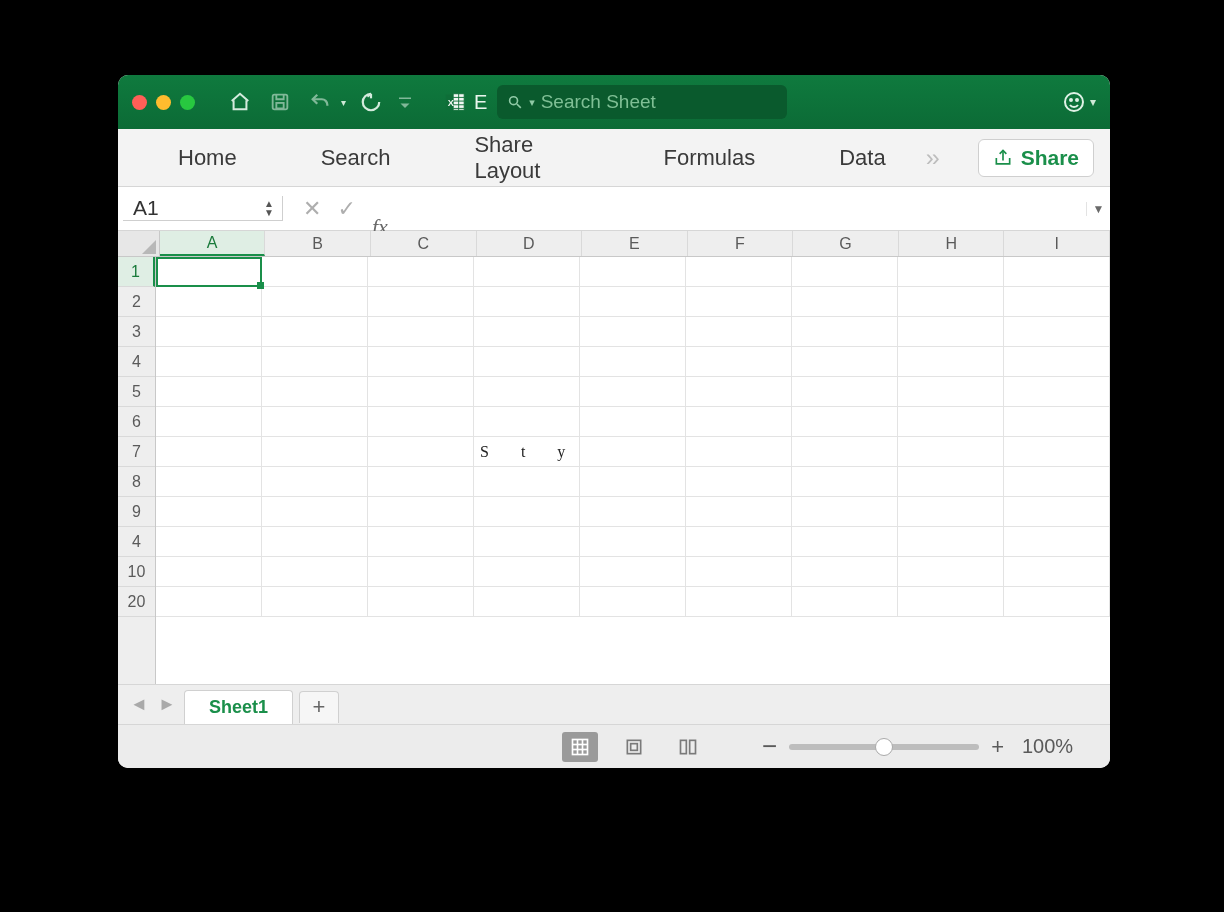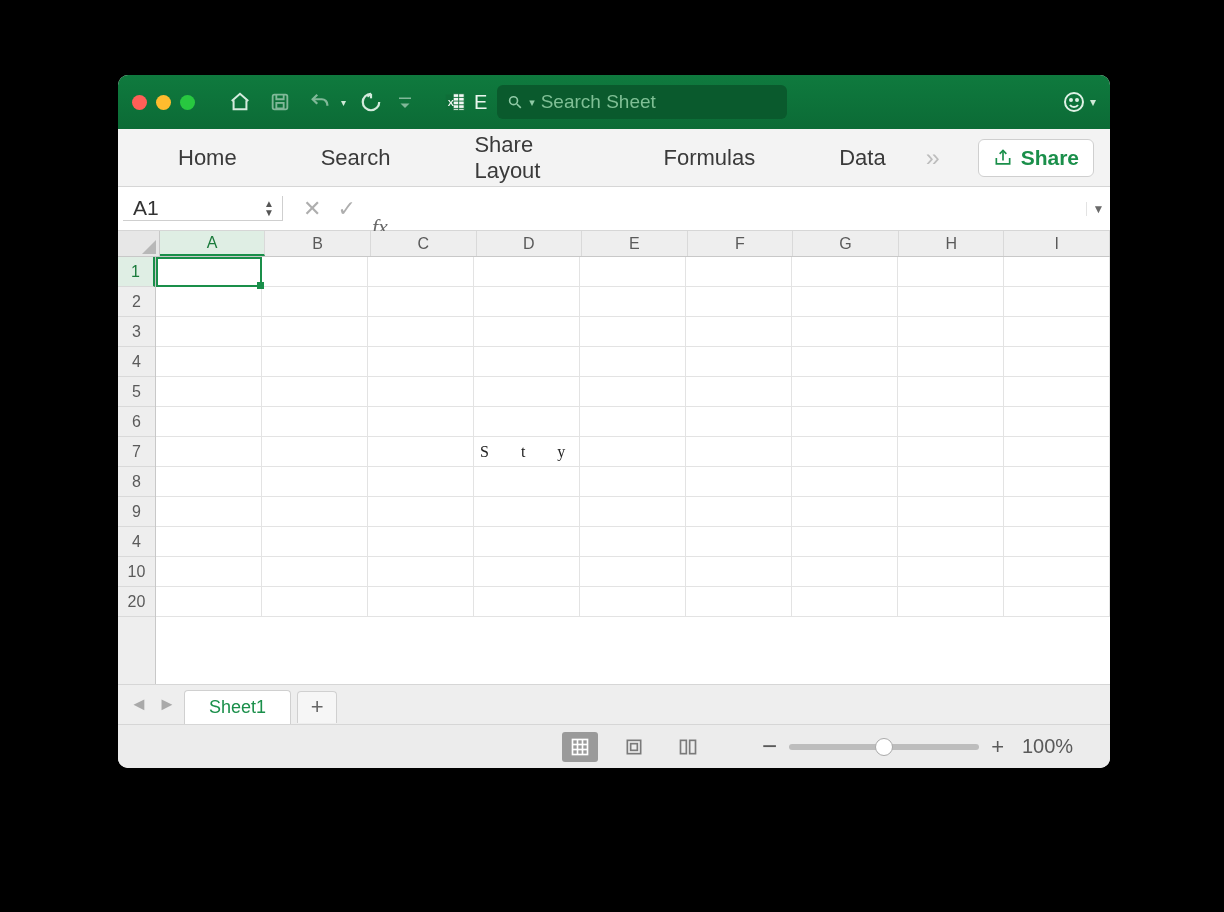--- a/index.html
+++ b/index.html
@@ -121,21 +121,21 @@
 
 .sheet-tabs {
   height:40px; background:#eeeeee; border-top:1px solid #d6d6d6;
   display:flex; align-items:center; padding:0 10px; gap:6px;
 }
 .nav-tri { width:22px; color:#a9a9a9; font-size:18px; display:flex; justify-content:center;}
 .sheet-tab {
   background:#fff; border:1px solid #d0d0d0; border-bottom:0;
   border-radius:4px 4px 0 0;
   padding: 6px 24px;
-  color:#1a8f4a; font-weight:400; font-size:18px;
+  color:#1a8f4a; font-weight:700; font-size:18px;
   position:relative; top:2px;
 }
 .add-sheet { width:40px; height:32px; border:1px solid #d0d0d0; border-bottom:0; background:#f6f6f6; border-radius:4px 4px 0 0; display:flex; align-items:center; justify-content:center; color:#666; font-size:22px; position:relative; top:2px;}
 
 
 .statusbar {
   height:44px; background:#ececec; border-top:1px solid #d6d6d6;
   display:flex; align-items:center; padding:0 18px; gap:18px;
   font-size:20px; color:#5a5a5a;
 }

